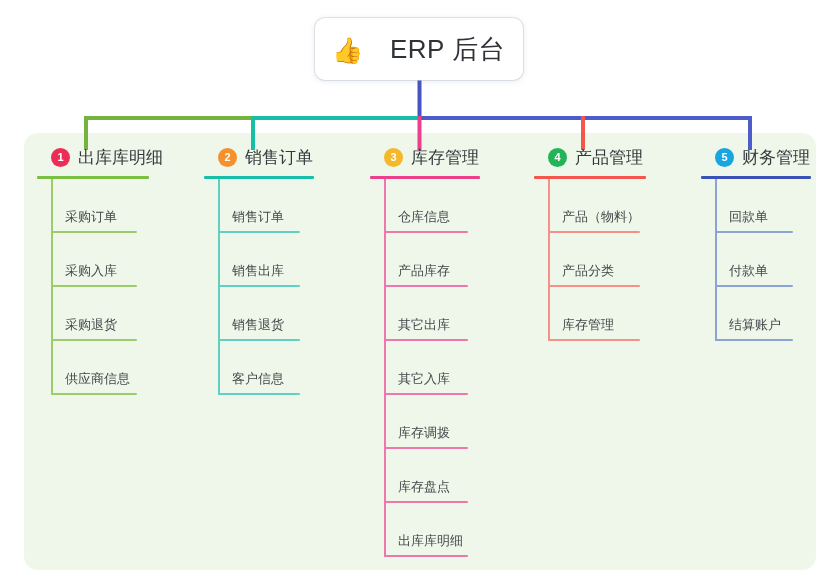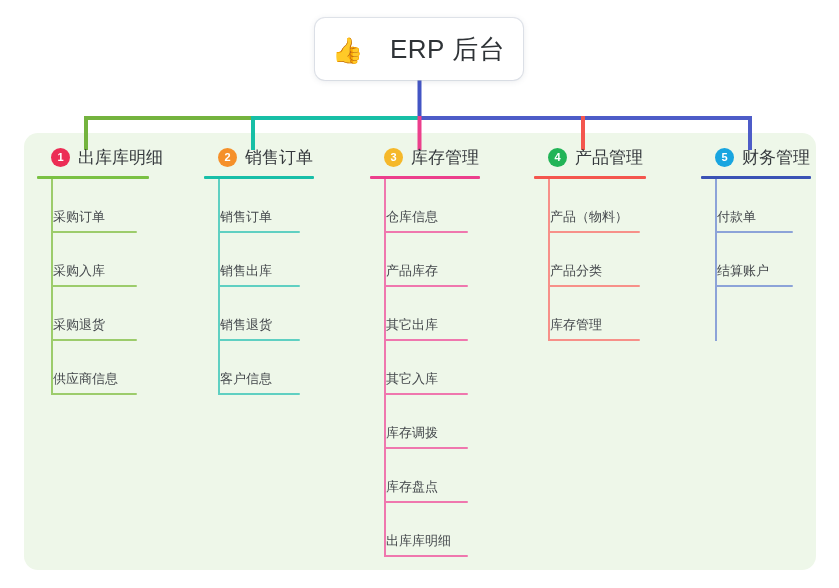--- a/index.html
+++ b/index.html
@@ -112,21 +112,21 @@
     position: relative;
     margin-top: 0;
   }
   .leaf {
     position: relative;
     height: 54px;
     box-sizing: border-box;
   }
   .leaf-label {
     position: absolute;
-    left: 16px;
+    left: 28px;
     bottom: 7px;
     font-size: 13px;
     color: #44484c;
     white-space: nowrap;
   }
   .leaf-rule {
     position: absolute;
     left: 14px;
     bottom: 0;
     height: 2px;
@@ -281,20 +281,24 @@
       </div>
       <div class="col" style="left: 701px;">
         <div class="col-head">
           <span class="badge" style="background: rgb(24, 165, 224);">5</span>
           <span class="col-title">财务管理</span>
         </div>
         <div class="col-rule" style="width: 110px; background: rgb(58, 82, 181);"></div>
         <div class="leaves">
           <div class="spine" style="background: rgb(140, 163, 216); height: 162px;"></div>
           <div class="leaf">
+            <span class="leaf-label">回款单</span>
+            <div class="leaf-rule" style="width: 78px; background: rgb(140, 163, 216);"></div>
+          </div>
+          <div class="leaf">
             <span class="leaf-label">付款单</span>
             <div class="leaf-rule" style="width: 78px; background: rgb(140, 163, 216);"></div>
           </div>
           <div class="leaf">
             <span class="leaf-label">结算账户</span>
             <div class="leaf-rule" style="width: 78px; background: rgb(140, 163, 216);"></div>
           </div>
         </div>
       </div>
     </div>

